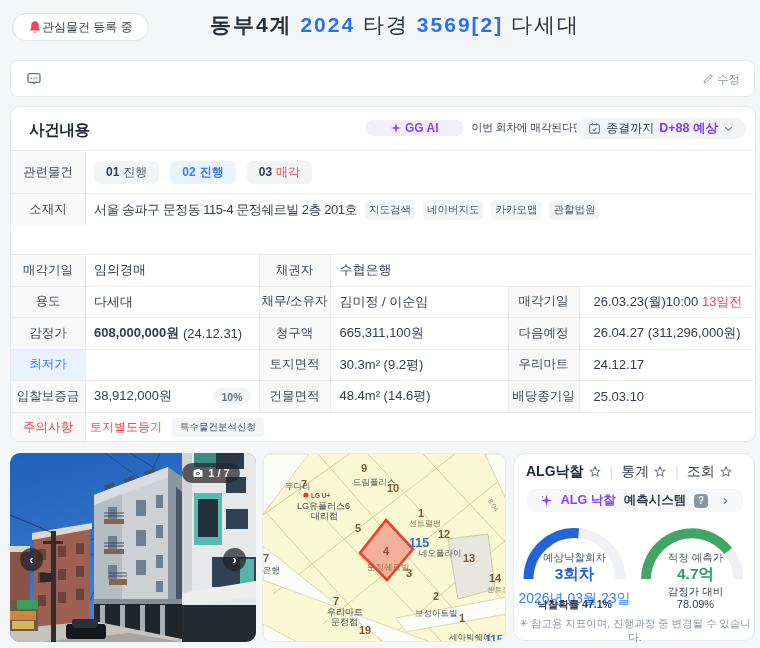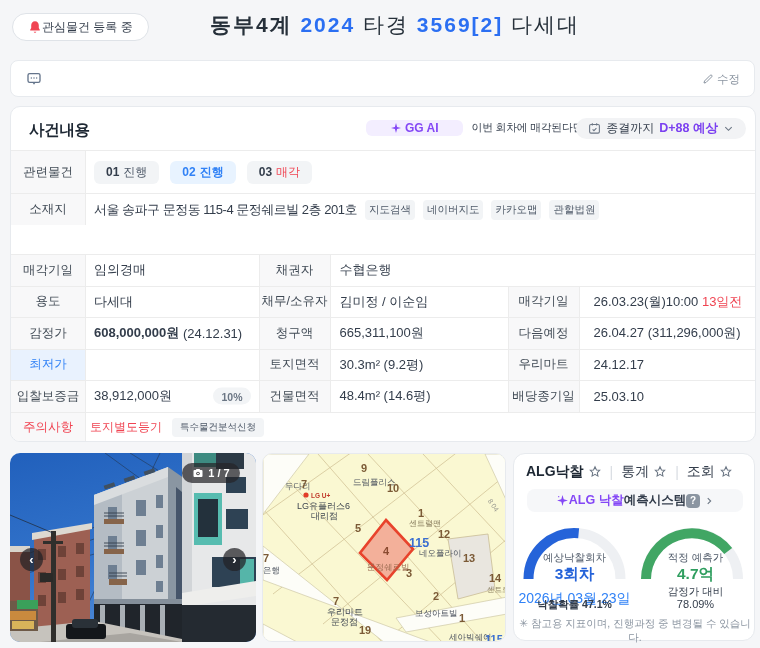--- a/index.html
+++ b/index.html
@@ -374,21 +374,21 @@
       <span style="font-weight:500">통계</span>
       <svg class="star" width="14" height="14" viewBox="0 0 24 24" style="margin-left:4px">
           <path d="M12 3l2.5 5.5L20 9l-4 4 1 6-5-3-5 3 1-6-4-4 5.5-.5z" fill="none" stroke="#6b7684" stroke-width="1.8"></path>
         </svg>
       <span style="color:#d8dce1;margin:0 8px">|</span>
       <span style="font-weight:500">조회</span>
       <svg class="star" width="14" height="14" viewBox="0 0 24 24" style="margin-left:4px">
           <path d="M12 3l2.5 5.5L20 9l-4 4 1 6-5-3-5 3 1-6-4-4 5.5-.5z" fill="none" stroke="#6b7684" stroke-width="1.8"></path>
         </svg>
     </div>
-    <div class="abs" style="left:13px;top:35px;width:216px;height:23px;background:#f6f7f9;border-radius:8px;display:flex;align-items:center;justify-content:center;gap:0">
+    <div class="abs" style="left:13px;top:35px;width:216px;height:23px;background:#f6f7f9;border-radius:8px;display:flex;align-items:center;justify-content:center;gap:8px">
       <svg width="13" height="13" viewBox="0 0 24 24" fill="#8447f6">
           <path d="M12 2l2.2 7.8L22 12l-7.8 2.2L12 22l-2.2-7.8L2 12l7.8-2.2z"></path>
           <circle cx="5" cy="5" r="1.2"></circle>
         </svg>
       <span style="font-size:12.5px;font-weight:700;color:#8447f6">ALG 낙찰</span>
       <span style="font-size:12.5px;font-weight:700;color:#333d4b">예측시스템</span>
       <span style="width:14px;height:14px;border-radius:4px;background:#8b95a1;color:#fff;font-size:10px;font-weight:700;display:inline-flex;align-items:center;justify-content:center">?</span>
       <svg width="10" height="10" viewBox="0 0 24 24" fill="none" stroke="#6b7684" stroke-width="2.6" style="margin-left:4px">
           <path d="M9 5l7 7-7 7"></path>
         </svg>

